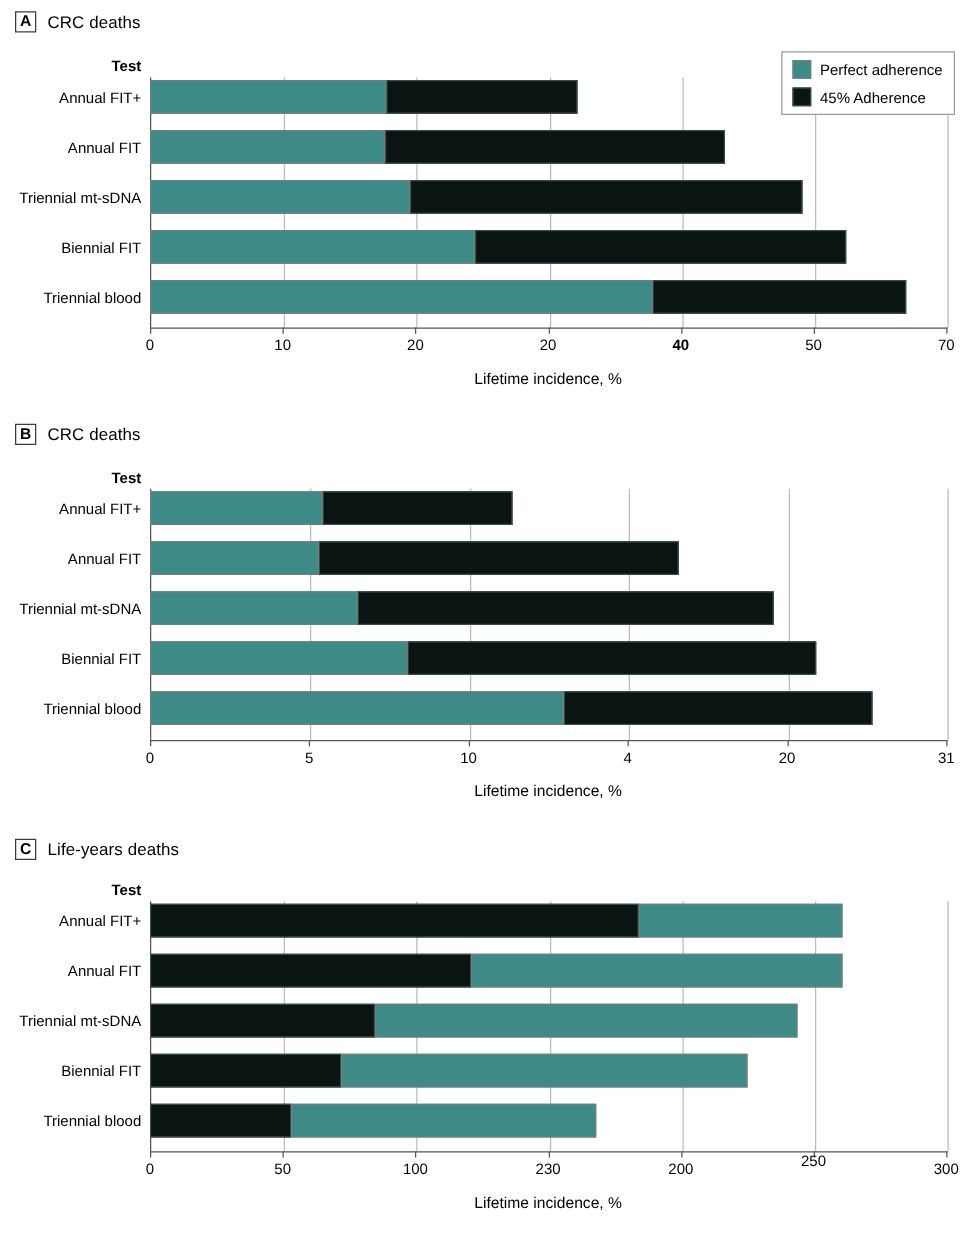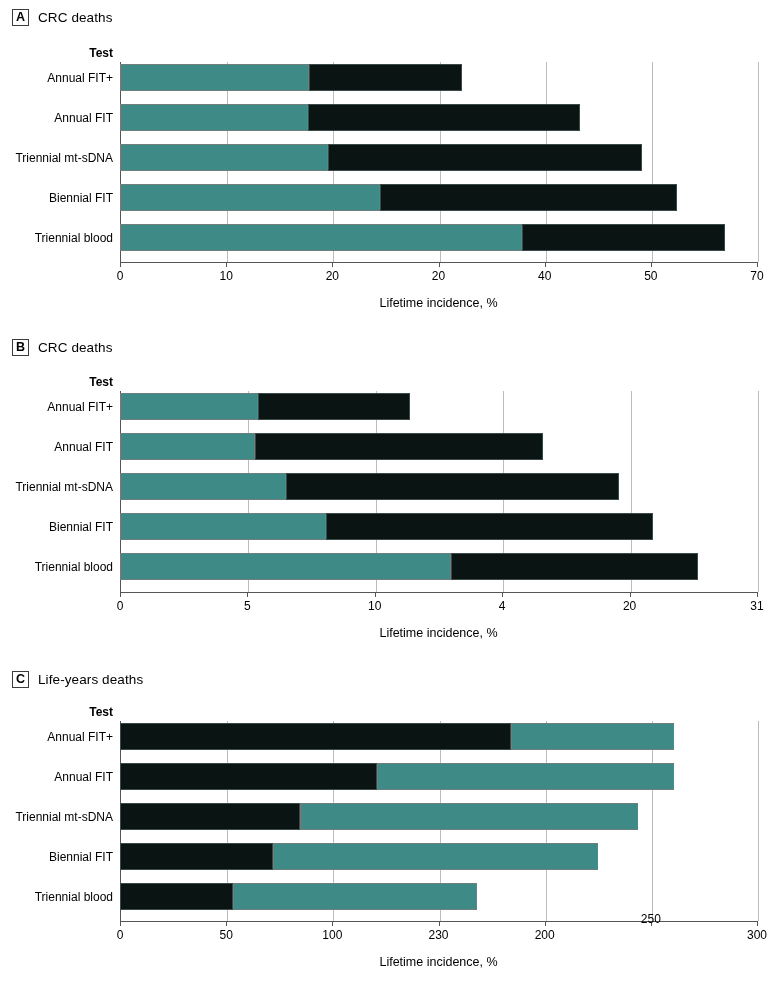--- a/index.html
+++ b/index.html
@@ -115,21 +115,21 @@
   <div id="ticks-a">
       <div class="tick" style="left: 120px; top: 262px;"></div>
       <div class="tick-label" style="left: 120px; top: 269px;">0</div>
       <div class="tick" style="left: 226.167px; top: 262px;"></div>
       <div class="tick-label" style="left: 226.167px; top: 269px;">10</div>
       <div class="tick" style="left: 332.333px; top: 262px;"></div>
       <div class="tick-label" style="left: 332.333px; top: 269px;">20</div>
       <div class="tick" style="left: 438.5px; top: 262px;"></div>
       <div class="tick-label" style="left: 438.5px; top: 269px;">20</div>
       <div class="tick" style="left: 544.667px; top: 262px;"></div>
-      <div class="tick-label" style="left: 544.667px; top: 269px;">40</div>
+      <div class="tick-label" style="left: 544.667px; top: 269px; font-weight: bold;">40</div>
       <div class="tick" style="left: 650.833px; top: 262px;"></div>
       <div class="tick-label" style="left: 650.833px; top: 269px;">50</div>
       <div class="tick" style="left: 757px; top: 262px;"></div>
       <div class="tick-label" style="left: 757px; top: 269px;">70</div>
     </div>
   <div class="axis-title" style="top:296px;">Lifetime incidence, %</div>
   <div id="bars-a">
       <div class="bar-row" style="top: 64px; height: 27px;">
         <div class="cat-label" style="top: 6.5px;">Annual FIT+</div>
         <div class="bar-track" style="width: 637px;">
@@ -160,20 +160,30 @@
       </div>
       <div class="bar-row" style="top: 224px; height: 27px;">
         <div class="cat-label" style="top: 6.5px;">Triennial blood</div>
         <div class="bar-track" style="width: 637px;">
           <div class="seg teal" style="left: 0px; width: 402.372px; z-index: 2;"></div>
           <div class="seg dark" style="left: 402.372px; width: 202.778px; z-index: 1;"></div>
         </div>
       </div>
     </div>
 
+  <div class="legend" id="legend-box" style="left:625px; top:41px;">
+    <div class="legend-item">
+      <span class="swatch teal"></span>
+      <span class="legend-label">Perfect adherence</span>
+    </div>
+    <div class="legend-item">
+      <span class="swatch dark"></span>
+      <span class="legend-label">45% Adherence</span>
+    </div>
+  </div>
 </div>
 
 <div class="panel" id="panel-b">
   <div class="panel-head">
     <span class="panel-letter">B</span>
     <span class="panel-title">CRC deaths</span>
   </div>
   <div class="test-header" style="top:45px;">Test</div>
   <div class="plot" id="plot-b" style="top:61px; height:201px;">
       <div class="gridline" style="left: 127.4px;"></div>
@@ -257,21 +267,21 @@
       <div class="tick-label" style="left: 120px; top: 266px;">0</div>
       <div class="tick" style="left: 226.167px; top: 259px;"></div>
       <div class="tick-label" style="left: 226.167px; top: 266px;">50</div>
       <div class="tick" style="left: 332.333px; top: 259px;"></div>
       <div class="tick-label" style="left: 332.333px; top: 266px;">100</div>
       <div class="tick" style="left: 438.5px; top: 259px;"></div>
       <div class="tick-label" style="left: 438.5px; top: 266px;">230</div>
       <div class="tick" style="left: 544.667px; top: 259px;"></div>
       <div class="tick-label" style="left: 544.667px; top: 266px;">200</div>
       <div class="tick" style="left: 650.833px; top: 259px;"></div>
-      <div class="tick-label" style="left: 650.833px; top: 250px;">250</div>
+      <div class="tick-label" style="left: 650.833px; top: 260px;">250</div>
       <div class="tick" style="left: 757px; top: 259px;"></div>
       <div class="tick-label" style="left: 757px; top: 266px;">300</div>
     </div>
   <div class="axis-title" style="top:293px;">Lifetime incidence, %</div>
   <div id="bars-c">
       <div class="bar-row" style="top: 61px; height: 27px;">
         <div class="cat-label" style="top: 6.5px;">Annual FIT+</div>
         <div class="bar-track" style="width: 637px;">
           <div class="seg dark" style="left: 0px; width: 390.693px; z-index: 1;"></div>
           <div class="seg teal" style="left: 390.693px; width: 163.497px; z-index: 2;"></div>

